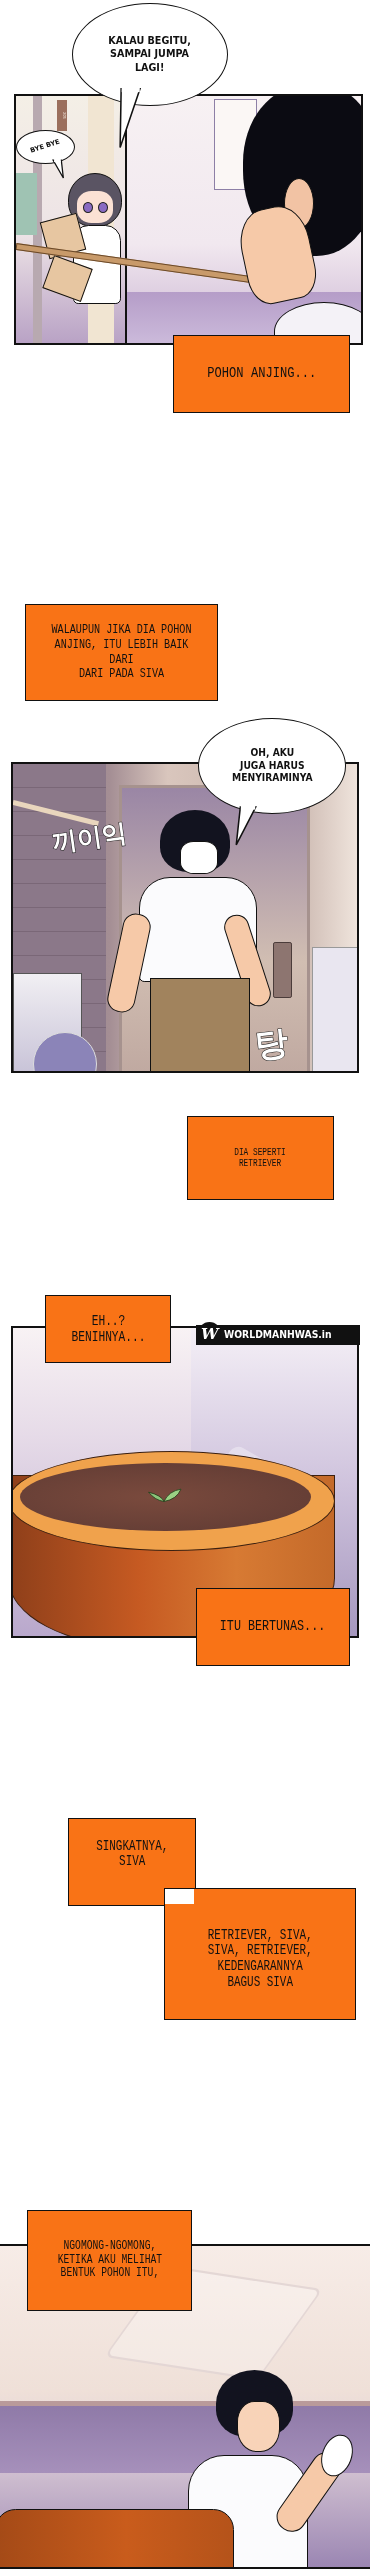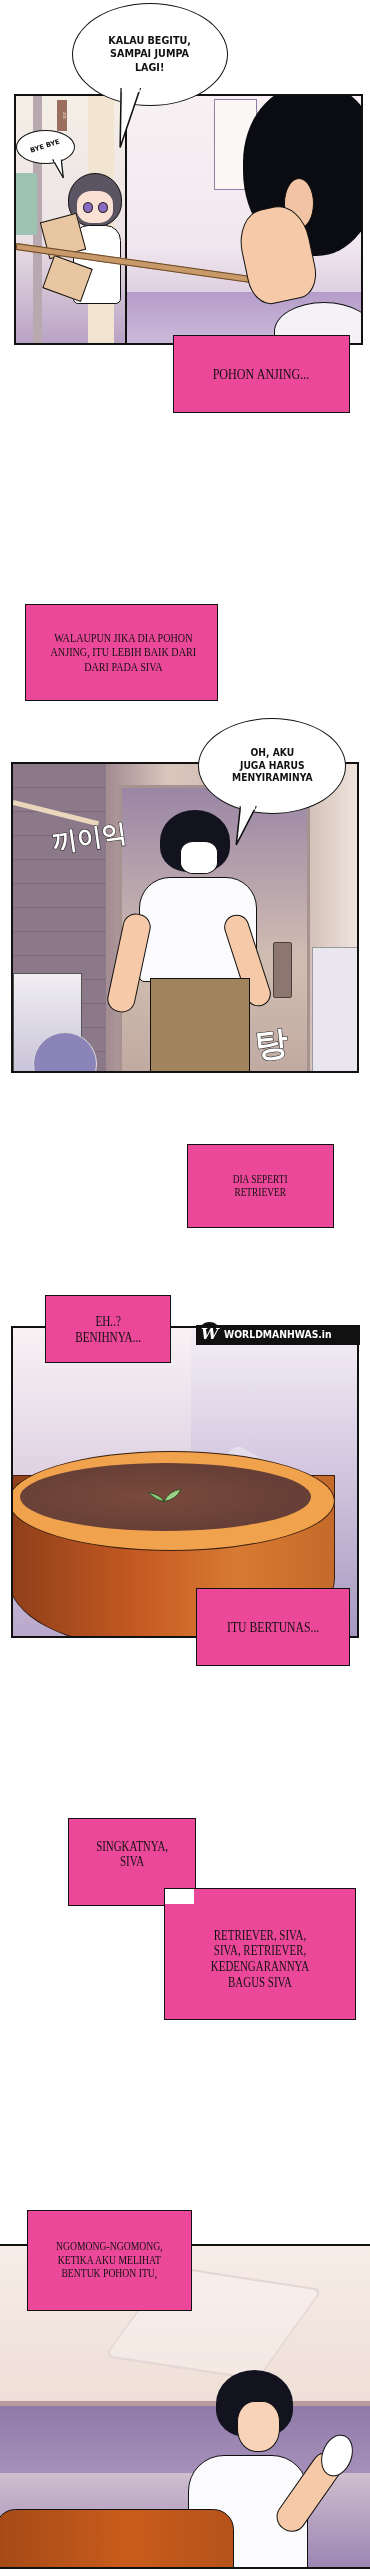--- a/index.html
+++ b/index.html
@@ -1,20 +1,20 @@
 <!DOCTYPE html>
 <html style="font-size:8.2px"><head>
 <meta charset="utf-8">
 <style>
   html,body{margin:0;padding:0;background:#fff;}
   body{width:371px;height:2576px;position:relative;overflow:hidden;font-family:"Liberation Sans","DejaVu Sans",sans-serif;}
   .abs{position:absolute;}
   .panel{position:absolute;border:2.1px solid #111;box-sizing:border-box;overflow:hidden;}
-  .caption{position:absolute;background:#ec4899;border:1.5px solid #111;box-sizing:border-box;display:flex;align-items:center;justify-content:center;text-align:center;
-    font-family:Liberation Serif, serif;font-stretch:condensed;color:#111;text-transform:uppercase;line-height:1.12;z-index:5;}
+  .caption{position:absolute;background:#f97316;border:1.5px solid #111;box-sizing:border-box;display:flex;align-items:center;justify-content:center;text-align:center;
+    font-family:Liberation Mono, monospace;font-stretch:condensed;color:#111;text-transform:uppercase;line-height:1.12;z-index:5;}
   .caption span{display:block;white-space:pre-line;transform:scaleX(0.78);}
   .bubble{position:absolute;background:#fff;border:1.5px solid #111;border-radius:50%;box-sizing:border-box;display:flex;align-items:center;justify-content:center;text-align:center;z-index:6;
     font-family:"DejaVu Sans",sans-serif;font-weight:bold;color:#111;line-height:1.18;}
   .bubble span{white-space:pre-line;transform:scaleX(0.85);}
   .tail{position:absolute;z-index:7;}
   .sfx{position:absolute;color:#fff;font-weight:bold;font-family:"DejaVu Sans",sans-serif;-webkit-text-stroke:1px #111;paint-order:stroke fill;z-index:4;}
 </style>
 </head>
 <body>
 
@@ -93,21 +93,21 @@
 <div class="bubble" style="left:198px;top:718px;width:148px;height:96px;font-size:10.8px;text-align:center;">
   <span>OH, AKU
 JUGA HARUS
 MENYIRAMINYA</span>
 </div>
 <svg class="tail" style="left:234px;top:806px;" width="26" height="41" viewBox="0 0 50 80">
   <polygon points="12,2 42,2 4,76" fill="#fff" stroke="#111" stroke-width="3"></polygon>
   <rect x="13" y="0" width="28" height="7" fill="#fff"></rect>
 </svg>
 
-<div class="caption" style="left:187px;top:1116px;width:147px;height:84px;font-size:12px;margin-top:28px;">
+<div class="caption" style="left:187px;top:1116px;width:147px;height:84px;font-size:10px;">
   <span>DIA SEPERTI
 RETRIEVER</span>
 </div>
 
 <div class="panel" style="left:10.8px;top:1326px;width:348px;height:312px;background:linear-gradient(180deg,#f8f2f4 0%,#e6dbe8 35%,#b9a8cc 100%);">
   <div class="abs" style="left:178px;top:0;width:171px;height:312px;background:linear-gradient(180deg,#f4eff6 0%,#cfc3dd 50%,#a597be 100%);"></div>
   <div class="abs" style="left:206px;top:124px;width:49px;height:49px;border-radius:10.3px;background:rgba(255,255,255,0.35);transform:rotate(30deg);"></div>
   <div class="abs" style="left:-5.2px;top:147px;width:325px;height:170px;border-radius:0 0 40% 40%;background:linear-gradient(90deg,#8e3f1a 0%,#c65a22 40%,#d77a33 70%,#c46a2a 100%);border:1px solid #3b2010;"></div>
   <div class="abs" style="left:-5.2px;top:123px;width:325px;height:98px;border-radius:50%;background:#f0a24c;border:1px solid #3b2010;"></div>
   <div class="abs" style="left:7.7px;top:135px;width:291px;height:68px;border-radius:50%;background:radial-gradient(ellipse at 45% 50%,#7a4a3d 0%,#5e3a33 100%);"></div>

